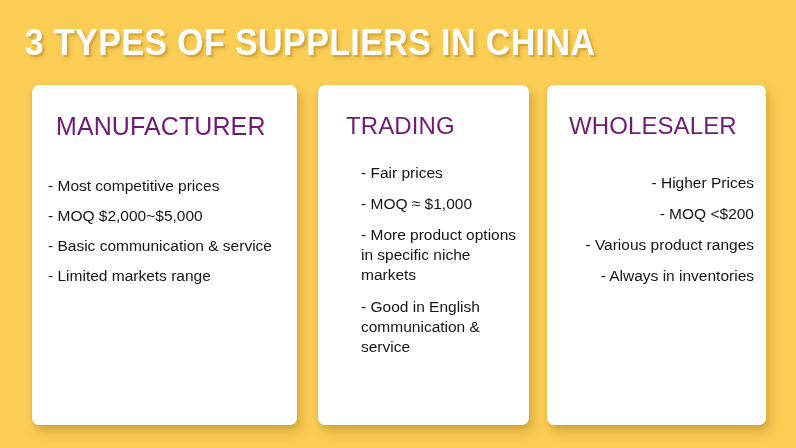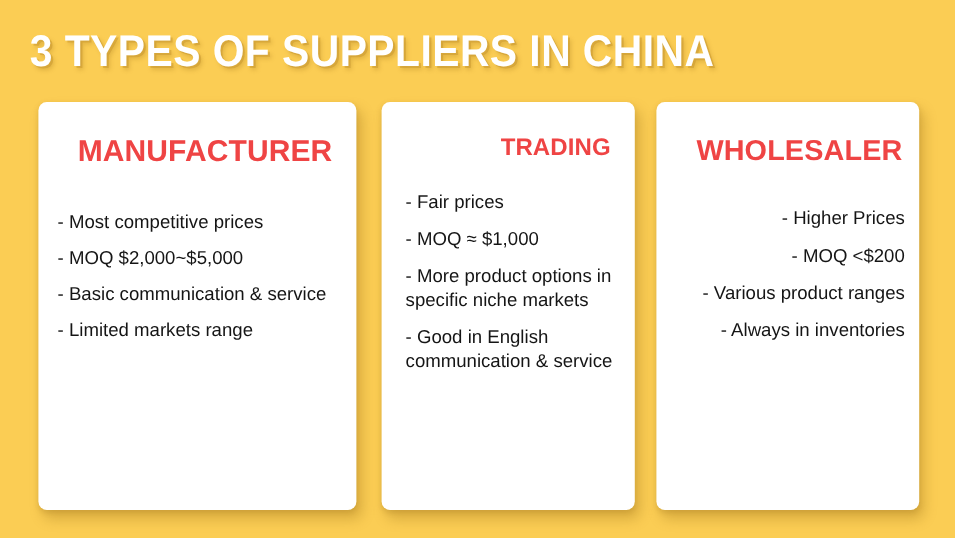--- a/index.html
+++ b/index.html
@@ -59,43 +59,42 @@
                 0 2px 4px rgba(150,105,20,0.18);
     padding-top: 28px;
     overflow: hidden;
   }
 
   .card-1 { left: 32px;  width: 265px; }
   .card-2 { left: 318px; width: 211px; }
   .card-3 { left: 547px; width: 219px; }
 
   .card-heading {
-    color: #ef4444;
+    color: #701a75;
     font-family: "Liberation Sans Narrow", "Liberation Sans", sans-serif;
     font-size: 25px;
-    font-weight: bold;
+    font-weight: normal;
     line-height: 1.08;
     letter-spacing: 0.1px;
-    text-align: right;
   }
 
   .card-1 .card-heading { padding: 0 20px 0 24px; font-size: 25px; }
-  .card-2 .card-heading { padding: 0 20px 0 28px; font-size: 20px; }
+  .card-2 .card-heading { padding: 0 20px 0 28px; font-size: 24px; }
   .card-3 .card-heading { padding: 0 14px 0 22px; font-size: 24px; }
 
   .bullets {
     list-style: none;
     color: #151515;
     font-size: 15.5px;
     line-height: 1.30;
     font-weight: normal;
   }
 
   .card-1 .bullets { margin-top: 36px; padding: 0 14px 0 16px; }
-  .card-2 .bullets { margin-top: 24px; padding: 0 12px 0 20px; }
+  .card-2 .bullets { margin-top: 24px; padding: 0 12px 0 20px; margin-left: 23px; }
   .card-3 .bullets { margin-top: 34px; padding: 0 12px 0 4px; text-align: right; }
 
   .bullets li {
     margin-bottom: 10px;
   }
 
   .card-2 .bullets li { margin-bottom: 11px; }
   .card-3 .bullets li { margin-bottom: 11px; }
 </style>
 </head>

